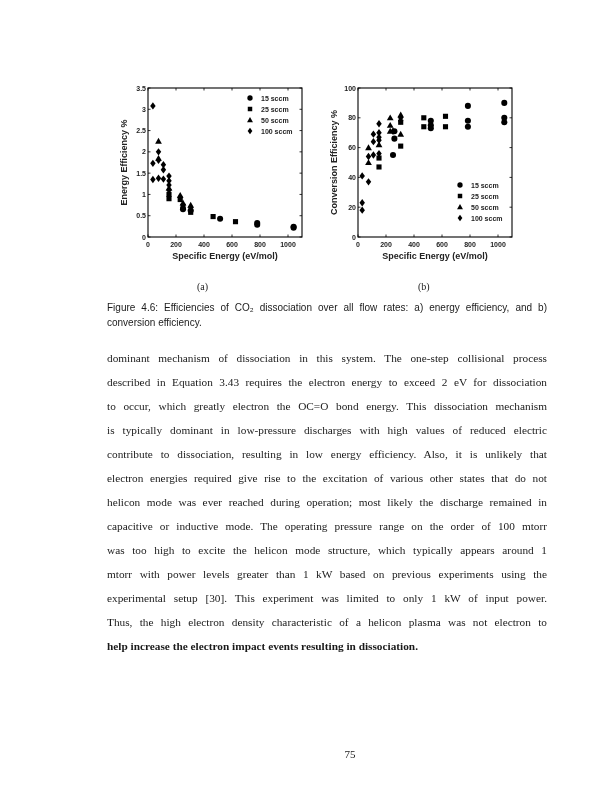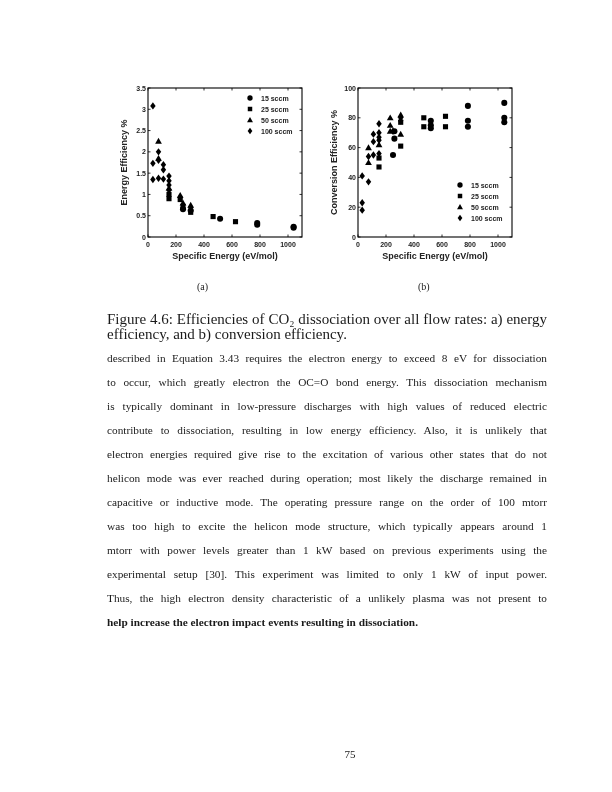--- a/index.html
+++ b/index.html
@@ -1,21 +1,21 @@
 <!DOCTYPE html>
 <html><head>
 <meta charset="utf-8">
 <style>
   html, body { margin: 0; padding: 0; background: #ffffff; }
   body { width: 612px; height: 792px; position: relative; overflow: hidden; font-family: "DejaVu Serif", "Liberation Serif", serif; color: #1a1a1a; }
   .page { position: absolute; left: 0; top: 0; width: 612px; height: 792px; }
   .figure { position: absolute; left: 100px; top: 78px; width: 430px; height: 195px; }
   .chart-svg { position: absolute; top: 0; }
   .subcap { position: absolute; top: 281px; font-family: "Liberation Serif", serif; font-size: 10px; }
-  .caption { position: absolute; left: 107px; top: 300px; width: 440px; font-family: Liberation Serif, serif; font-size: 15px; line-height: 15px; text-align: justify; margin-top: 12px; }
+  .caption { position: absolute; left: 107px; top: 300px; width: 440px; font-family: Liberation Sans, sans-serif; font-size: 10px; line-height: 15px; text-align: justify; }
   .body-text { position: absolute; left: 107px; top: 346px; width: 440px; font-family: "Liberation Serif", serif; font-size: 11.3px; }
   .body-line { height: 24px; line-height: 24px; white-space: nowrap; text-align: justify; text-align-last: justify; }
   .body-line.last { text-align-last: left; font-weight: bold; }
   .page-number { position: absolute; left: 0; width: 612px; top: 748px; text-align: center; font-family: "Liberation Serif", serif; font-size: 11px; padding-left: 44px; }
   .axis-text { font-family: "Liberation Sans", sans-serif; font-weight: bold; }
 </style>
 </head>
 <body>
 
 <div class="page">
@@ -214,28 +214,29 @@
         </g>
       </svg>
   </div>
 
   <div class="subcap" style="left:197px">(a)</div>
   <div class="subcap" style="left:418px">(b)</div>
 
   <div class="caption">Figure 4.6: Efficiencies of CO₂ dissociation over all flow rates: a) energy efficiency, and b) conversion efficiency.</div>
 
   <div class="body-text" id="body-text">
-      <div class="body-line">described in Equation 3.43 requires the electron energy to exceed 8 eV for dissociation</div>
+      <div class="body-line">dominant mechanism of dissociation in this system. The one-step collisional process</div>
+      <div class="body-line">described in Equation 3.43 requires the electron energy to exceed 2 eV for dissociation</div>
       <div class="body-line">to occur, which greatly electron the OC=O bond energy. This dissociation mechanism</div>
       <div class="body-line">is typically dominant in low-pressure discharges with high values of reduced electric</div>
       <div class="body-line">contribute to dissociation, resulting in low energy efficiency. Also, it is unlikely that</div>
       <div class="body-line">electron energies required give rise to the excitation of various other states that do not</div>
       <div class="body-line">helicon mode was ever reached during operation; most likely the discharge remained in</div>
       <div class="body-line">capacitive or inductive mode. The operating pressure range on the order of 100 mtorr</div>
       <div class="body-line">was too high to excite the helicon mode structure, which typically appears around 1</div>
       <div class="body-line">mtorr with power levels greater than 1 kW based on previous experiments using the</div>
       <div class="body-line">experimental setup [30]. This experiment was limited to only 1 kW of input power.</div>
-      <div class="body-line">Thus, the high electron density characteristic of a unlikely plasma was not present to</div>
+      <div class="body-line">Thus, the high electron density characteristic of a helicon plasma was not electron to</div>
       <div class="body-line last">help increase the electron impact events resulting in dissociation.</div>
     </div>
 
   <div class="page-number">75</div>
 </div>
 
 </body></html>

